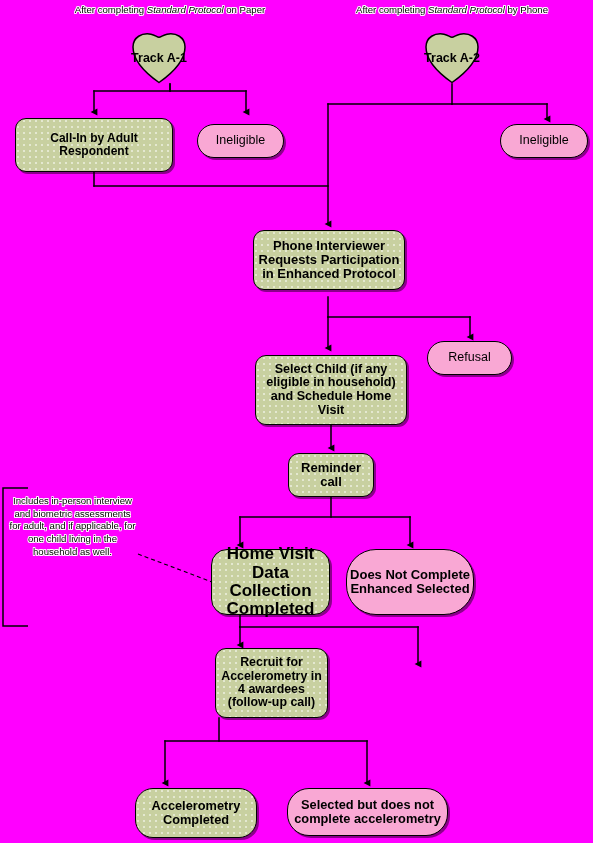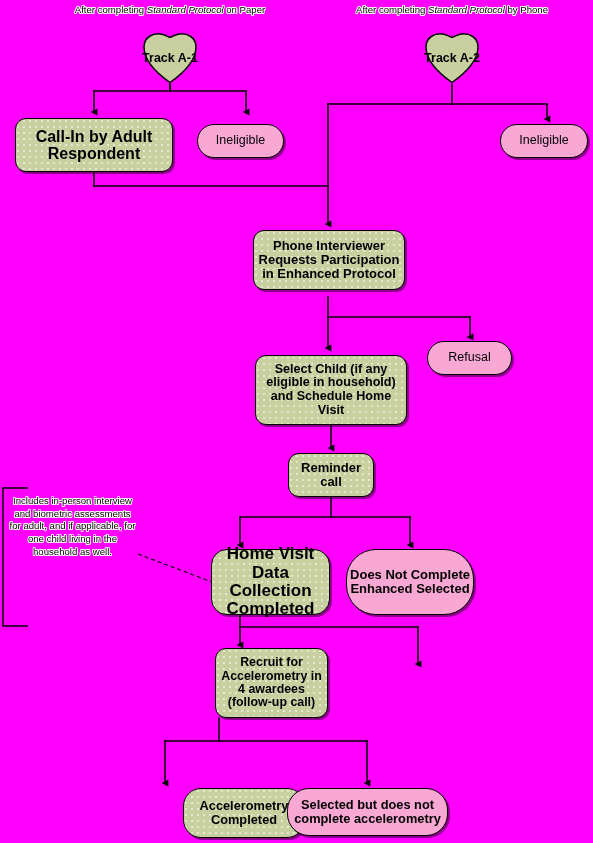--- a/index.html
+++ b/index.html
@@ -153,21 +153,21 @@
     <path d="M138,554 L212,582" stroke="#000" stroke-width="1.1" stroke-dasharray="4,3" fill="none"></path>
   </svg>
 
   <div class="caption" style="left:58px; top:4px; width:224px;">
     <span>After completing </span><i>Standard Protocol</i><span> on Paper</span>
   </div>
   <div class="caption" style="left:345px; top:4px; width:214px;">
     <span>After completing </span><i>Standard Protocol</i><span> by Phone</span>
   </div>
 
-  <div class="shield" style="left:141px; top:31px; width:58px; height:54px;justify-content:center;">
+  <div class="shield" style="left:130px; top:31px; width:58px; height:54px;justify-content:center;">
     <svg width="58" height="54" viewBox="0 0 58 54">
       <path d="M3,16 C3,6 12,1.6 21,3.2 C25,3.9 27,6.2 29,6.2 C31,6.2 33,3.9 37,3.2
                C46,1.6 55,6 55,16 C55,28 44,41 29,51.5 C14,41 3,28 3,16 Z" fill="#c8d0a0" stroke="#000" stroke-width="1.5"></path>
     </svg>
     <div class="shield-label">
       <span>Track</span>
       <span>A-1</span>
     </div>
   </div>
 
@@ -175,21 +175,21 @@
     <svg width="58" height="54" viewBox="0 0 58 54">
       <path d="M3,16 C3,6 12,1.6 21,3.2 C25,3.9 27,6.2 29,6.2 C31,6.2 33,3.9 37,3.2
                C46,1.6 55,6 55,16 C55,28 44,41 29,51.5 C14,41 3,28 3,16 Z" fill="#c8d0a0" stroke="#000" stroke-width="1.5"></path>
     </svg>
     <div class="shield-label">
       <span>Track</span>
       <span>A-2</span>
     </div>
   </div>
 
-  <div class="node green rrect" style="left:15px; top:118px; width:158px; height:54px; font-size:16px;">
+  <div class="node green rrect" style="left:15px; top:118px; width:158px; height:54px; font-size:12px;">
     <span>Call-In by Adult Respondent</span>
   </div>
 
   <div class="node white pill" style="left:197px; top:124px; width:87px; height:34px; font-size:12.5px;">
     <span>Ineligible</span>
   </div>
 
   <div class="node white pill" style="left:500px; top:124px; width:88px; height:34px; font-size:12.5px;">
     <span>Ineligible</span>
   </div>
@@ -216,21 +216,21 @@
 
   <div class="node white rrect" style="left:346px; top:549px; width:128px; height:66px; font-size:13px; font-weight:bold; border-radius:30px;">
     <span>Does Not Complete Enhanced Selected</span>
   </div>
 
   <div class="node green rrect" style="left:215px; top:648px; width:113px; height:70px; font-size:12.4px;">
     <span>Recruit for Accelerometry in 4 awardees (follow-up call)</span>
   </div>
 
 
-  <div class="node green rrect" style="left:135px; top:788px; width:122px; height:50px; font-size:12.8px; border-radius:18px;margin-left:48px;">
+  <div class="node green rrect" style="left:135px; top:788px; width:122px; height:50px; font-size:12.8px; border-radius:18px;">
     <span>Accelerometry Completed</span>
   </div>
 
   <div class="node white rrect" style="left:287px; top:788px; width:161px; height:48px; font-size:12.8px; font-weight:bold; border-radius:22px;">
     <span>Selected but does not complete accelerometry</span>
   </div>
 
   <svg class="note-bracket" style="left:2px; top:487px;" width="140" height="140" viewBox="0 0 140 140">
     <path d="M26,1 L1,1 L1,139 L26,139" fill="none" stroke="#000" stroke-width="1.5"></path>
   </svg>

